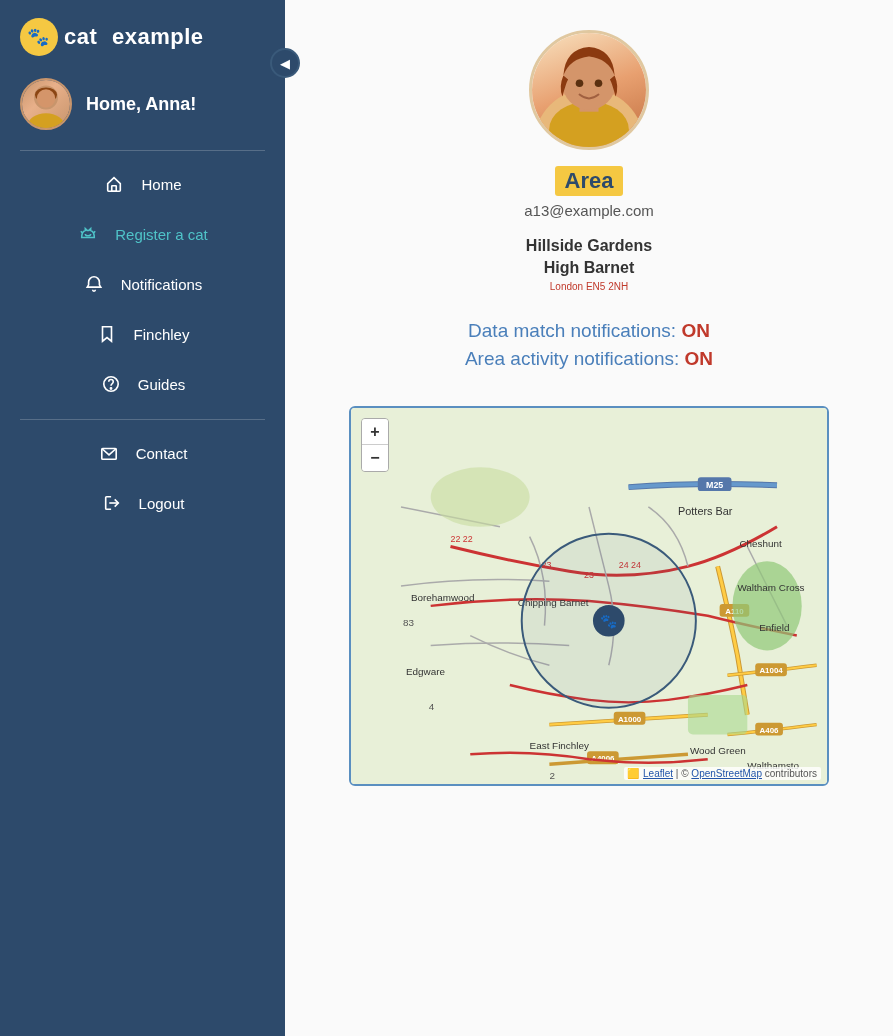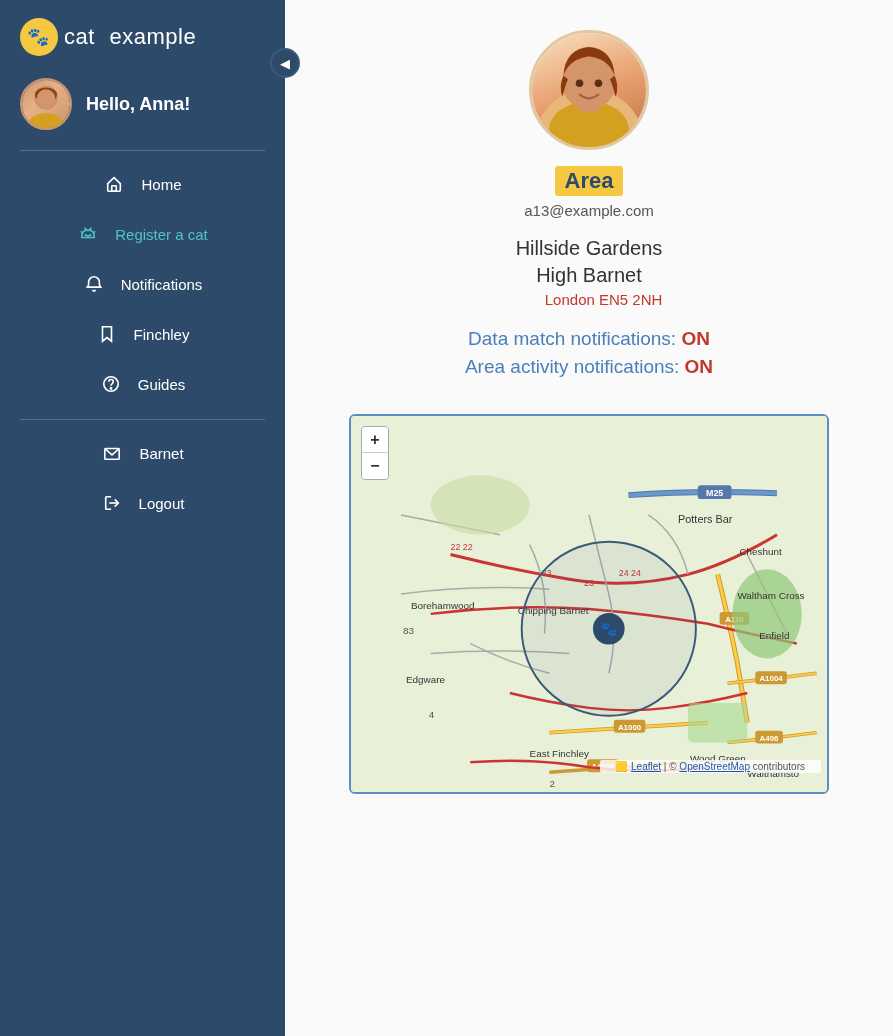--- a/index.html
+++ b/index.html
@@ -27,21 +27,21 @@
 
     .sidebar-header {
       display: flex;
       align-items: center;
       padding: 18px 20px 10px 20px;
       gap: 6px;
     }
 
     .logo-text {
       font-size: 22px;
-      font-weight: 400;
+      font-weight: 700;
       color: white;
       letter-spacing: 0.5px;
       display: flex;
       align-items: center;
       gap: 4px;
     }
 
     .logo-icon {
       background: #f5c842;
       border-radius: 50%;
@@ -207,31 +207,31 @@
       color: #555;
       margin-bottom: 18px;
     }
 
     .address-section {
       text-align: center;
       margin-bottom: 16px;
     }
 
     .address-line {
-      font-size: 20px;
+      font-size: 16px;
       color: #333;
       margin-bottom: 4px;
+      font-weight: bold;
     }
 
     .postcode-line {
-      font-size: 15px;
+      font-size: 10px;
       color: #c0392b;
       font-weight: 500;
-      margin-bottom: 4px;
-      text-align: right;
+      margin-bottom: 12px;
     }
 
     .notifications-section {
       text-align: center;
       margin-bottom: 20px;
     }
 
     .notif-line {
       font-size: 19px;
       color: #555;
@@ -301,26 +301,26 @@
 
     
     .map-svg {
       width: 100%;
       height: 100%;
     }
 
     
     .map-attribution {
       position: absolute;
-      bottom: 19px;
+      bottom: 4px;
       right: 6px;
       font-size: 10px;
       color: #555;
       background: rgba(255,255,255,0.8);
-      padding: 1px 16px;
+      padding: 1px 4px;
       border-radius: 2px;
     }
 
     .map-attribution a {
       color: #2255aa;
       text-decoration: underline;
     }
   </style>
 </head>
 <body>
@@ -344,21 +344,21 @@
       <div class="user-avatar-img">
 
         <svg width="52" height="52" viewBox="0 0 52 52">
           <circle cx="26" cy="19" r="13" fill="#c8956c"></circle>
           <ellipse cx="26" cy="50" rx="20" ry="14" fill="#d4a020"></ellipse>
           <ellipse cx="26" cy="16" rx="12" ry="8" fill="#8B4513"></ellipse>
           <circle cx="26" cy="20" r="10" fill="#d4956a"></circle>
         </svg>
       </div>
     </div>
-    <span class="greeting-text">Hello, Anna!</span>
+    <span class="greeting-text">Home, Anna!</span>
   </div>
 
   <hr class="sidebar-divider">
 
   <div class="nav-item">
     <span class="nav-icon">
       <svg width="18" height="18" viewBox="0 0 20 20" fill="none" stroke="white" stroke-width="1.8">
         <path d="M3 9.5L10 3l7 6.5V17a1 1 0 01-1 1H4a1 1 0 01-1-1V9.5z"></path>
         <rect x="7.5" y="12" width="5" height="6" rx="0.5" stroke="white" fill="none"></rect>
       </svg>
@@ -411,21 +411,21 @@
 
   <hr class="sidebar-divider" style="margin-top:10px;">
 
   <div class="nav-item">
     <span class="nav-icon">
       <svg width="18" height="18" viewBox="0 0 20 20" fill="none" stroke="white" stroke-width="1.8">
         <rect x="2" y="5" width="16" height="12" rx="1"></rect>
         <path d="M2 5l8 7 8-7"></path>
       </svg>
     </span>
-    <span class="nav-label">Barnet</span>
+    <span class="nav-label">Contact</span>
   </div>
 
 
   <div class="nav-item">
     <span class="nav-icon">
       <svg width="18" height="18" viewBox="0 0 20 20" fill="none" stroke="white" stroke-width="1.8">
         <path d="M9 3H4a1 1 0 00-1 1v12a1 1 0 001 1h5"></path>
         <path d="M13 14l4-4-4-4"></path>
         <line x1="17" y1="10" x2="7" y2="10"></line>
       </svg>

